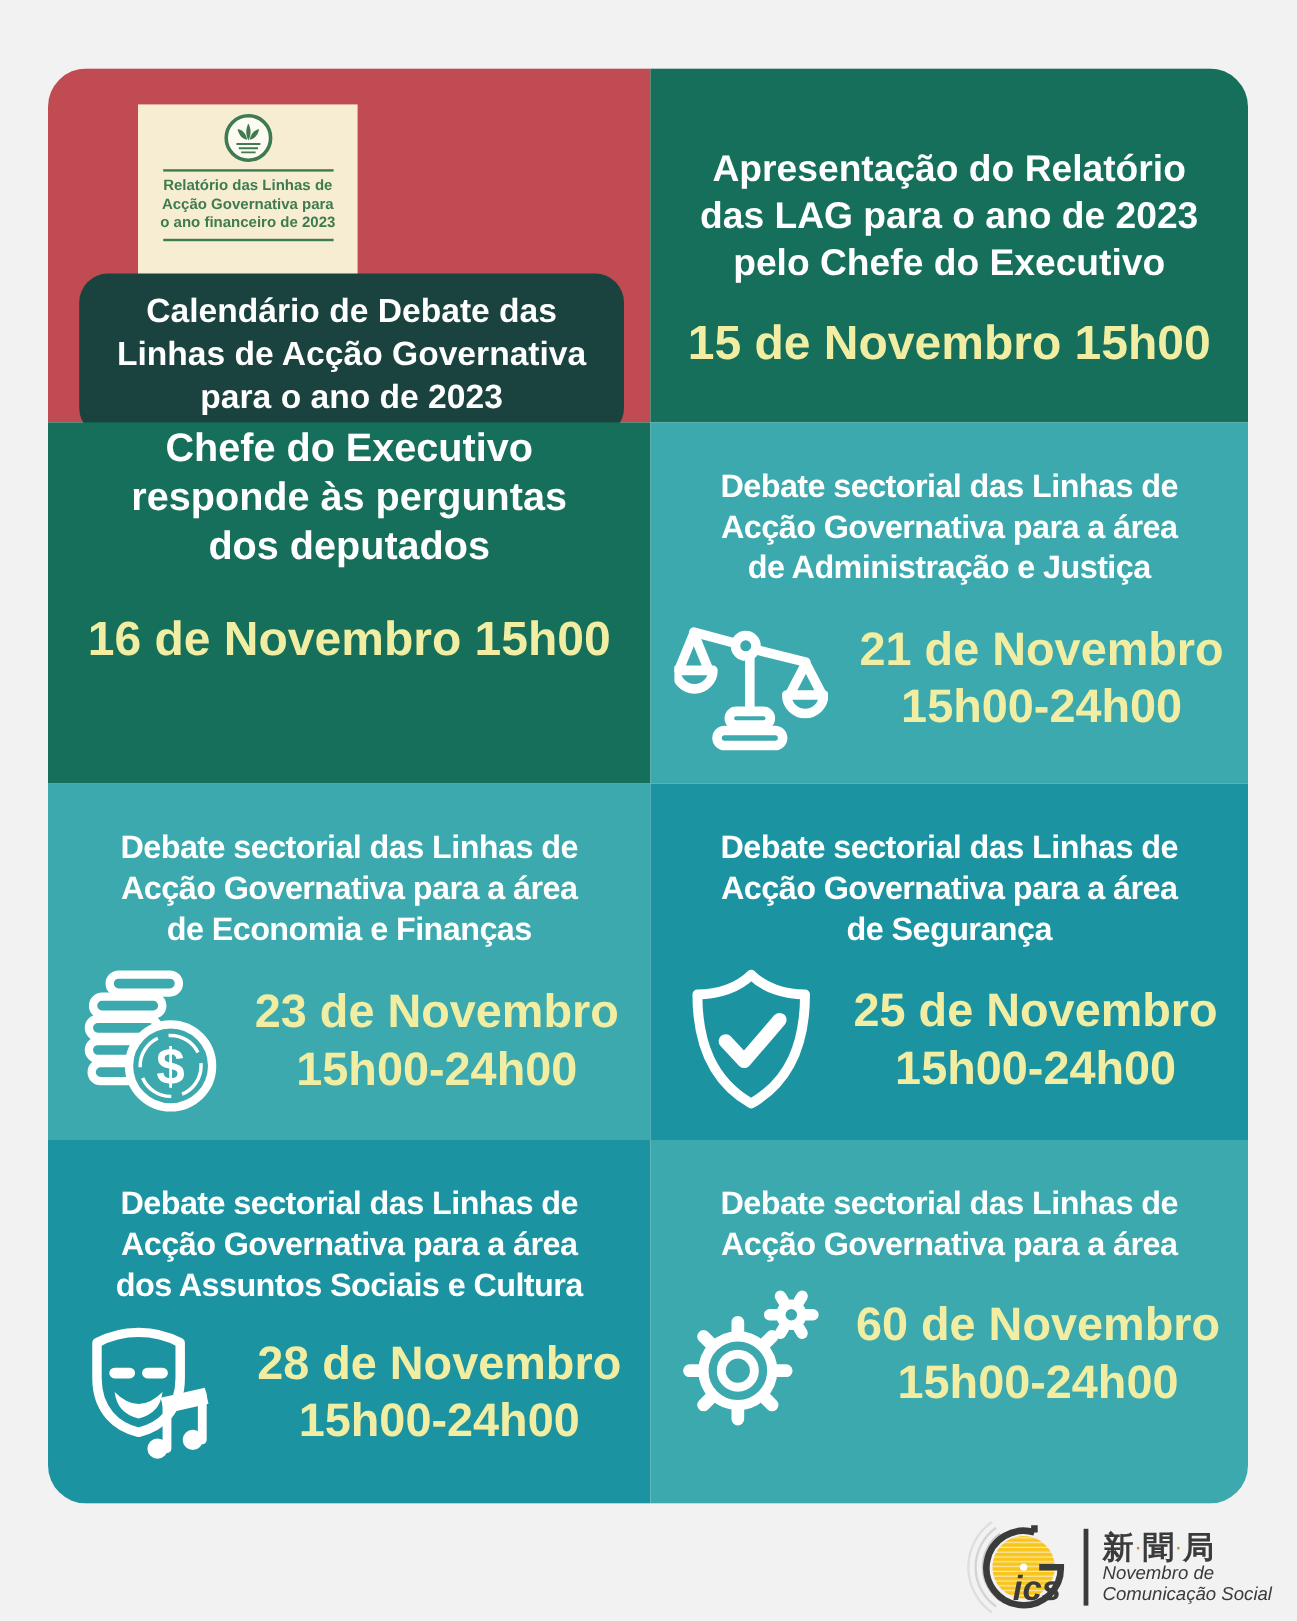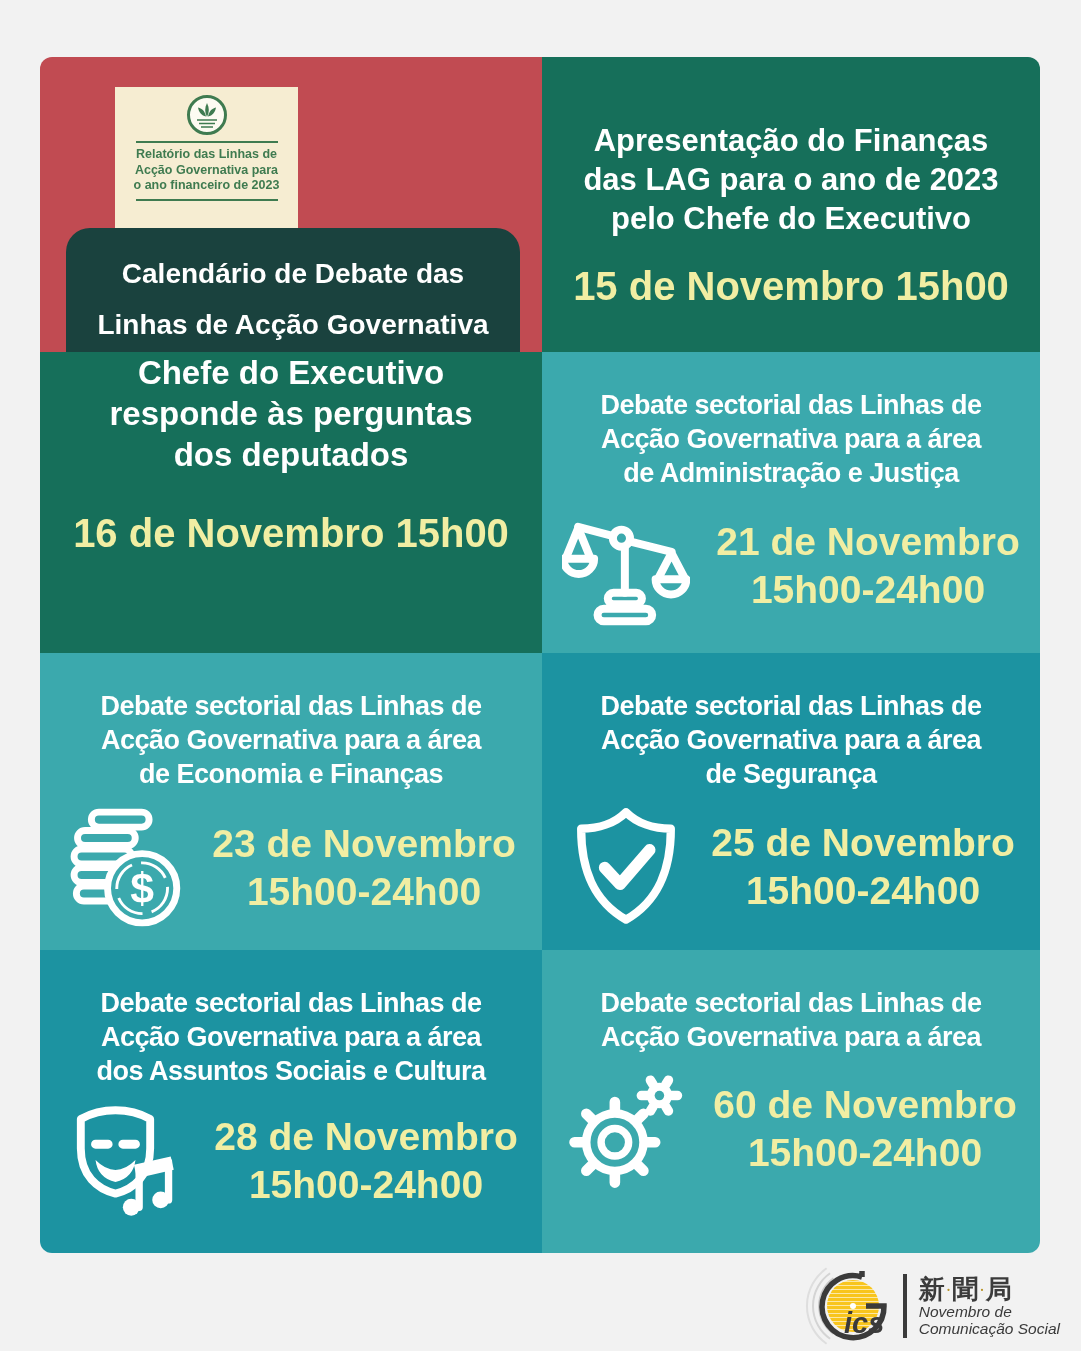--- a/index.html
+++ b/index.html
@@ -7,42 +7,42 @@
     --titlebox:#1A423E; --yellow:#F1EEA3; --cream:#F6EDD2; --bgreen:#3F7B50;
     --page:#F2F2F2; --logo-dark:#3B3B3B;
   }
   html,body{margin:0;padding:0;}
   body{
     width:1081px;height:1351px;background:var(--page);
     font-family:"Liberation Sans", sans-serif;position:relative;overflow:hidden;
   }
   .card{
     position:absolute;left:40px;top:57px;width:1000px;height:1196px;
-    border-radius:12px;overflow:hidden;display:grid;
+    border-radius:32px;overflow:hidden;display:grid;
     grid-template-columns:502px 498px;grid-template-rows:295px 301px 297px auto;
   }
   .cell{position:relative;text-align:center;box-sizing:border-box;}
   .bg-red{background:var(--red);}
   .bg-green{background:var(--green);}
   .bg-teal-l{background:var(--teal-l);}
   .bg-teal-d{background:var(--teal-d);}
 
   
   .book{
     position:absolute;left:75px;top:30px;width:183px;height:142px;
     background:var(--cream);display:flex;flex-direction:column;align-items:center;
     padding-top:7px;box-sizing:border-box;
   }
   .book-rule{width:142px;height:2px;background:var(--bgreen);margin:5px 0 4px;}
   .book-line{color:var(--bgreen);font-size:12.5px;line-height:15.5px;font-weight:bold;white-space:nowrap;}
   .title-box{
     position:absolute;left:26px;top:171px;width:454px;box-sizing:border-box;
     background:var(--titlebox);border-radius:24px;padding:13px 8px 15px;
   }
-  .title-box div{color:#fff;font-weight:bold;font-size:28px;line-height:36px;white-space:nowrap;margin-top:15px;}
+  .title-box div{color:#fff;font-weight:bold;font-size:28px;line-height:36px;white-space:nowrap;}
 
   .cell-title div{color:#fff;font-weight:bold;white-space:nowrap;}
   .pres{padding-top:64px;}
   .pres .cell-title div{font-size:31px;line-height:39px;}
   .ceq{}
   .ceq .cell-title div{font-size:33px;line-height:41px;}
   .date-big{margin-top:26px;font-size:40px;font-weight:bold;color:var(--yellow);white-space:nowrap;}
   .ceq .date-big{margin-top:36px;}
 
   .sec-title{padding-top:36px;}
@@ -83,21 +83,21 @@
     </div>
     <div class="title-box">
       <div>Calendário de Debate das</div>
       <div>Linhas de Acção Governativa</div>
       <div>para o ano de 2023</div>
     </div>
   </section>
 
   <section class="cell bg-green pres">
     <div class="cell-title">
-      <div>Apresentação do Finanças</div>
+      <div>Apresentação do Relatório</div>
       <div>das LAG para o ano de 2023</div>
       <div>pelo Chefe do Executivo</div>
     </div>
     <div class="date-big">15 de Novembro 15h00</div>
   </section>
 
   <section class="cell bg-green ceq">
     <div class="cell-title">
       <div>Chefe do Executivo</div>
       <div>responde às perguntas</div>

